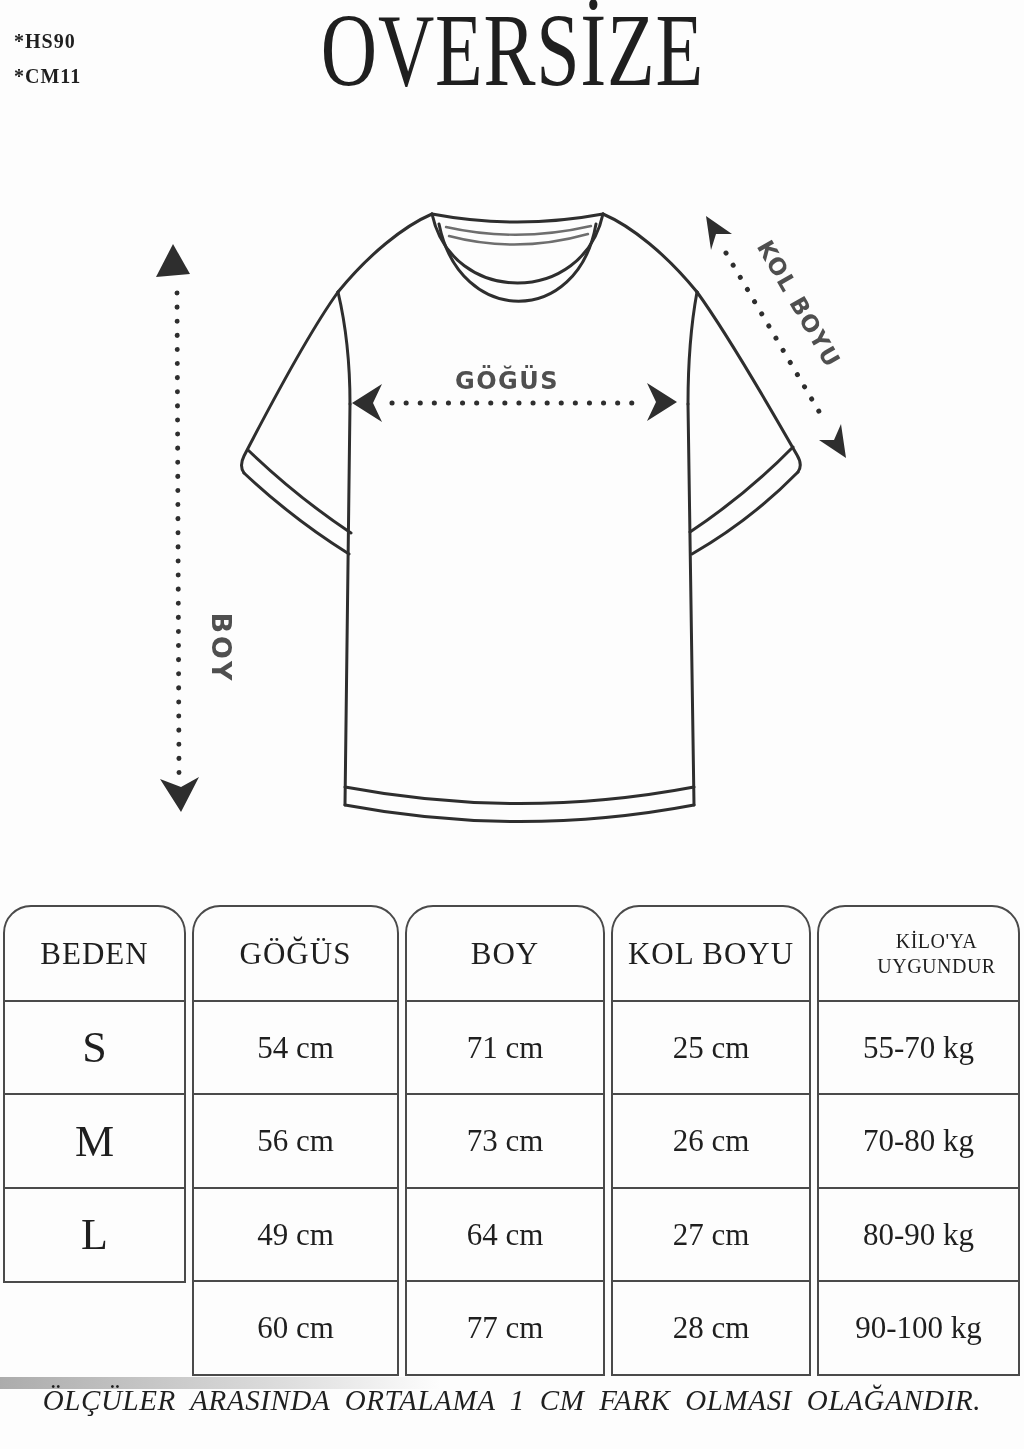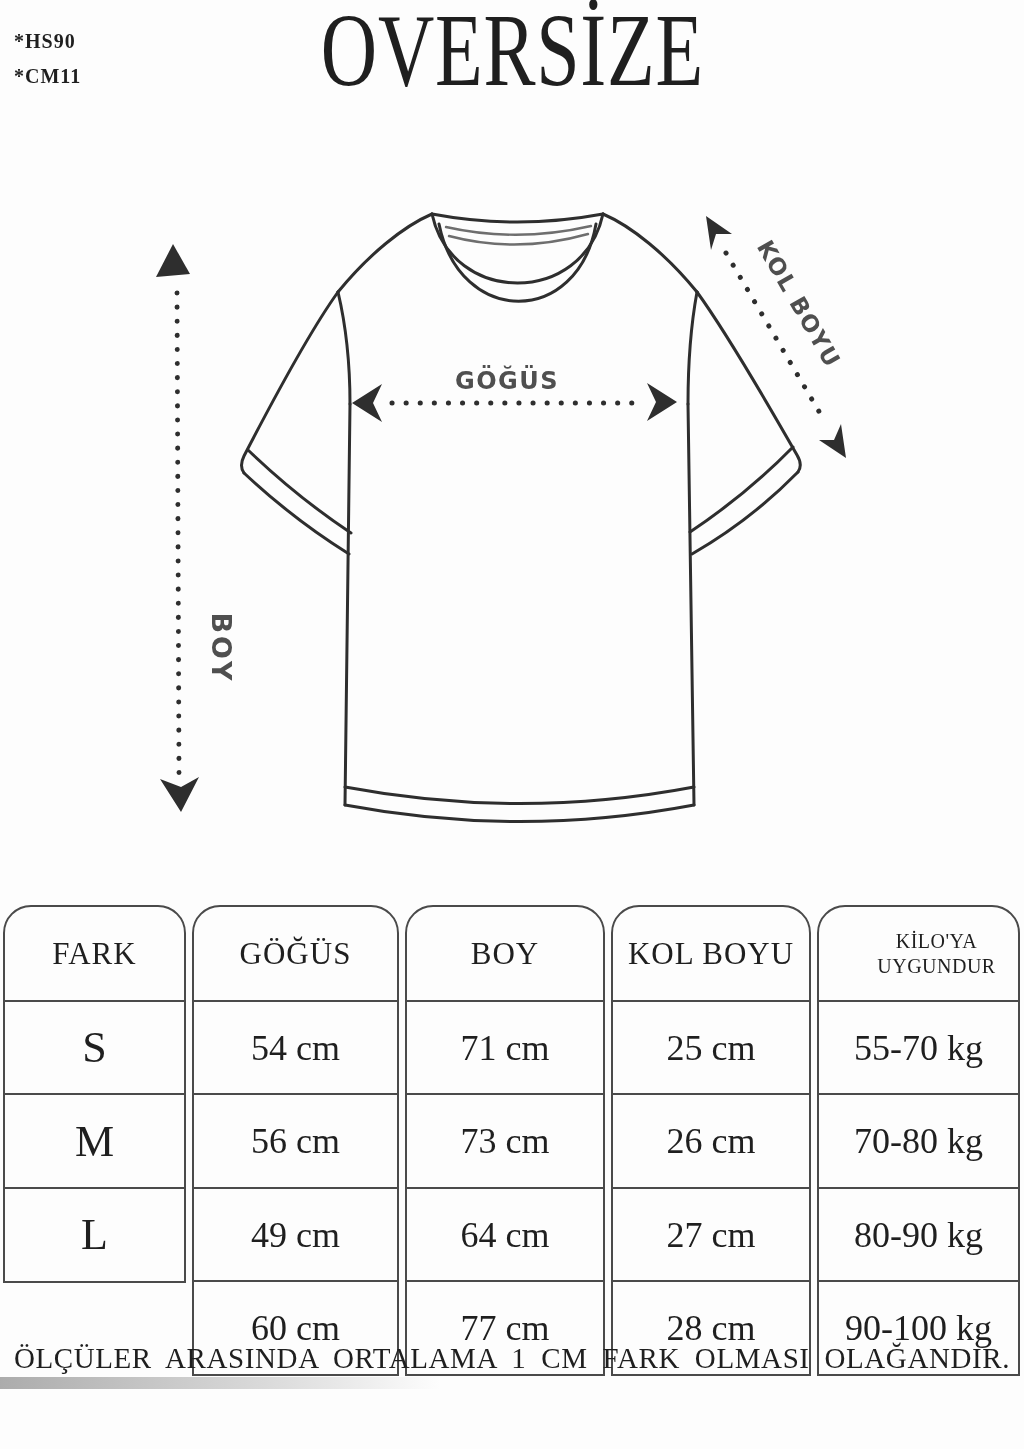--- a/index.html
+++ b/index.html
@@ -18,25 +18,25 @@
   .dlabel{font-family:"DejaVu Sans",sans-serif;font-weight:600;fill:#4f4f4f;}
   .size-table{position:absolute;left:3px;top:905px;width:1017px;display:grid;
               grid-template-columns:183px 207px 200px 200px 203px;column-gap:6px;}
   .tcol{display:flex;flex-direction:column;}
   .cell{border:2.5px solid #4a4a4a;background:#fdfdfd;display:flex;align-items:center;
         justify-content:center;text-align:center;box-sizing:border-box;}
   .cell.th{height:97px;border-radius:28px 28px 0 0;font-size:31px;letter-spacing:1px;}
   .tcol:last-child .cell.th{font-size:20px;letter-spacing:.5px;line-height:1.25;white-space:pre-line;padding-left:36px;}
   .cell.td{height:96px;margin-top:-2.5px;}
   .td-size{font-size:44px;}
-  .td-val{font-size:36px;}
+  .td-val{font-size:31px;}
   .table-shadow{position:absolute;left:0;top:1377px;width:440px;height:12px;
       background:linear-gradient(to right,rgba(105,105,105,.55),rgba(140,140,140,.28) 65%,rgba(160,160,160,0));}
-  .footer-note{position:absolute;top:1342px;left:0;right:0;text-align:center;font-size:29px;
-      letter-spacing:.6px;word-spacing:7px;}
+  .footer-note{position:absolute;top:1384px;left:0;right:0;text-align:center;font-size:29px;
+      letter-spacing:.6px;word-spacing:7px;font-style:italic;}
 </style>
 </head>
 <body>
 
 <div class="codes">
   <div>*HS90</div>
   <div>*CM11</div>
 </div>
 
 <div class="title-wrap">
@@ -93,21 +93,21 @@
     <line class="dots" x1="726" y1="253" x2="824" y2="420"></line>
     <polygon class="ah" points="846,458 841,424 834,440 819,440"></polygon>
   </g>
   <text class="dlabel" transform="translate(792,308) rotate(60)" text-anchor="middle" font-size="23" letter-spacing="1.5">KOL BOYU</text>
 </svg>
 
 <div class="table-shadow"></div>
 
 <div class="size-table">
   <div class="tcol">
-    <div class="cell th">FARK</div>
+    <div class="cell th">BEDEN</div>
     <div class="cell td td-size">S</div>
     <div class="cell td td-size">M</div>
     <div class="cell td td-size">L</div>
   </div>
   <div class="tcol">
     <div class="cell th">GÖĞÜS</div>
     <div class="cell td td-val">54 cm</div>
     <div class="cell td td-val">56 cm</div>
     <div class="cell td td-val">49 cm</div>
     <div class="cell td td-val">60 cm</div>

